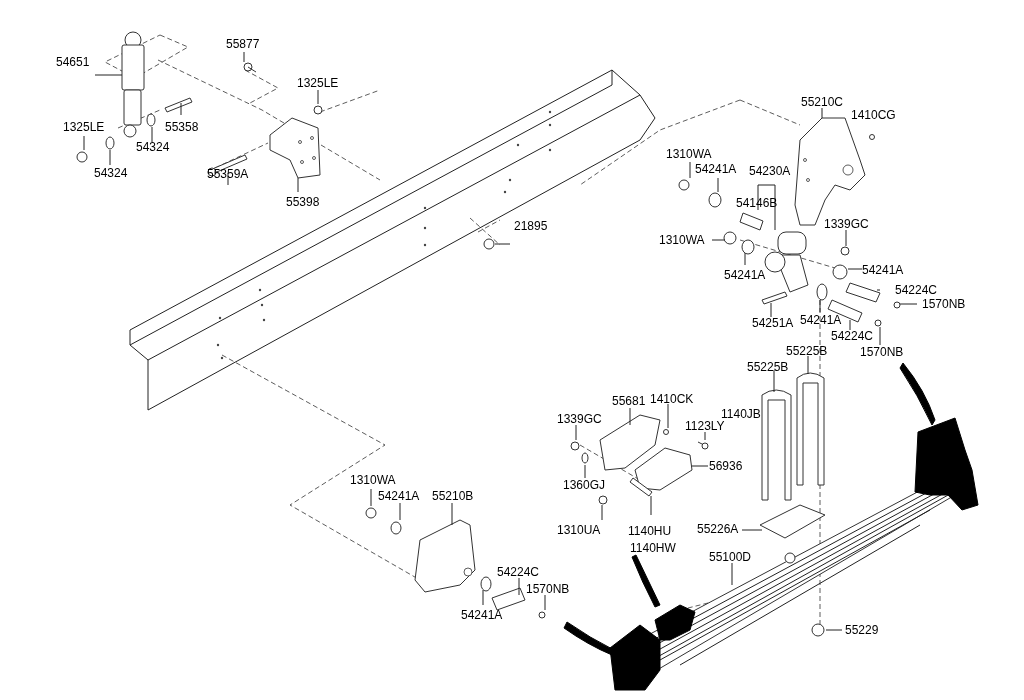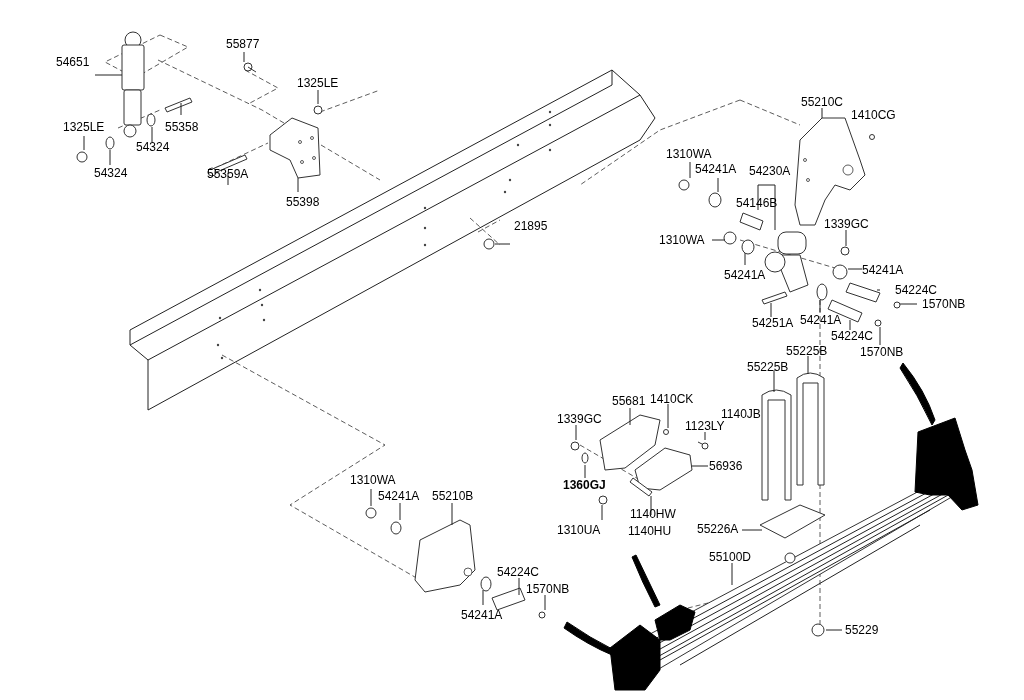--- a/index.html
+++ b/index.html
@@ -244,22 +244,22 @@
 <div class="lbl" style="left:786px;top:345px;">55225B</div>
 <div class="lbl" style="left:860px;top:346px;">1570NB</div>
 <div class="lbl" style="left:747px;top:361px;">55225B</div>
 
 <div class="lbl" style="left:612px;top:395px;">55681</div>
 <div class="lbl" style="left:650px;top:393px;">1410CK</div>
 <div class="lbl" style="left:685px;top:408px;margin-left:36px;">1140JB</div>
 <div class="lbl" style="left:557px;top:413px;">1339GC</div>
 <div class="lbl" style="left:685px;top:420px;">1123LY</div>
 <div class="lbl" style="left:709px;top:460px;text-align:right;">56936</div>
-<div class="lbl" style="left:563px;top:479px;font-weight:bold;">1360GJ</div>
-<div class="lbl" style="left:630px;top:508px;">1140HW</div>
+<div class="lbl" style="left:563px;top:479px;">1360GJ</div>
+<div class="lbl" style="left:630px;top:542px;">1140HW</div>
 <div class="lbl" style="left:557px;top:524px;">1310UA</div>
 <div class="lbl" style="left:628px;top:525px;">1140HU</div>
 <div class="lbl" style="left:697px;top:523px;">55226A</div>
 <div class="lbl" style="left:709px;top:551px;">55100D</div>
 <div class="lbl" style="left:845px;top:624px;">55229</div>
 
 <div class="lbl" style="left:350px;top:474px;">1310WA</div>
 <div class="lbl" style="left:378px;top:490px;">54241A</div>
 <div class="lbl" style="left:432px;top:490px;">55210B</div>
 <div class="lbl" style="left:497px;top:566px;">54224C</div>

